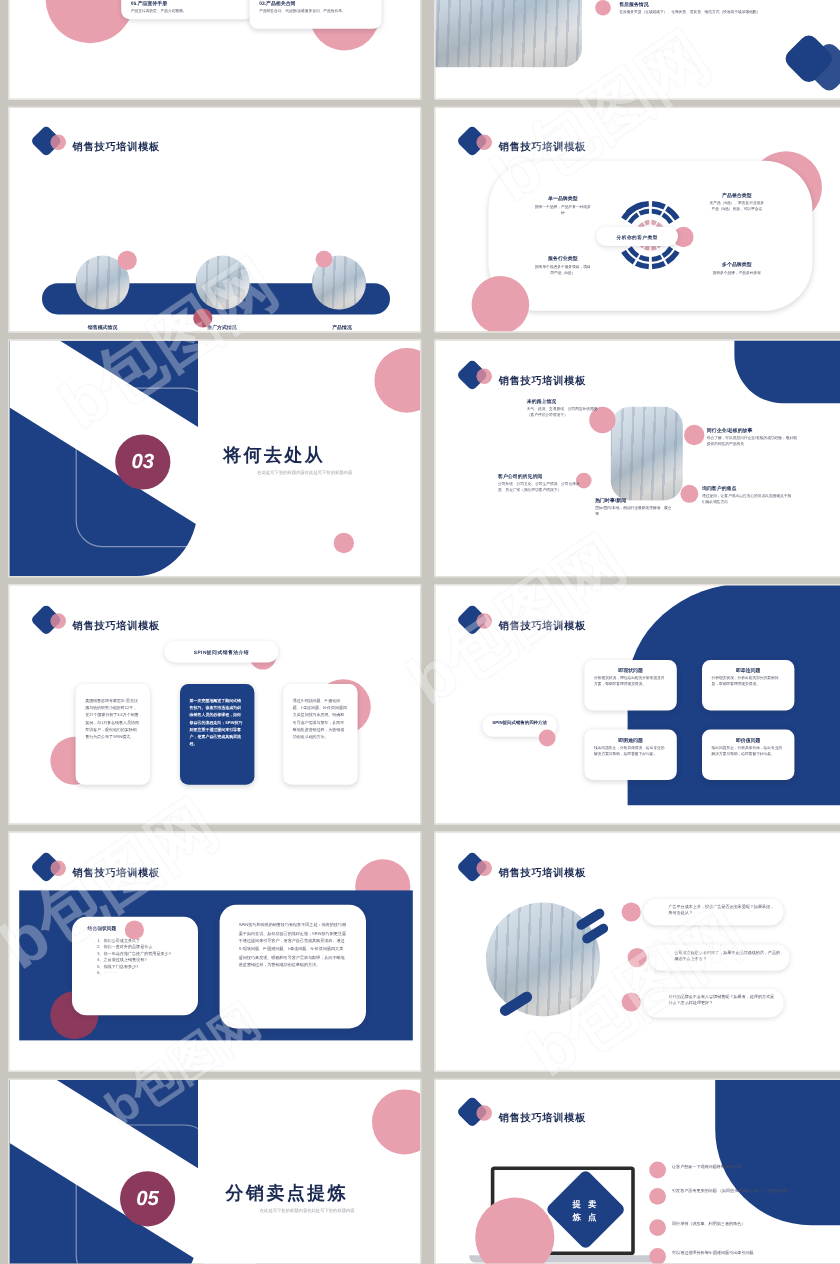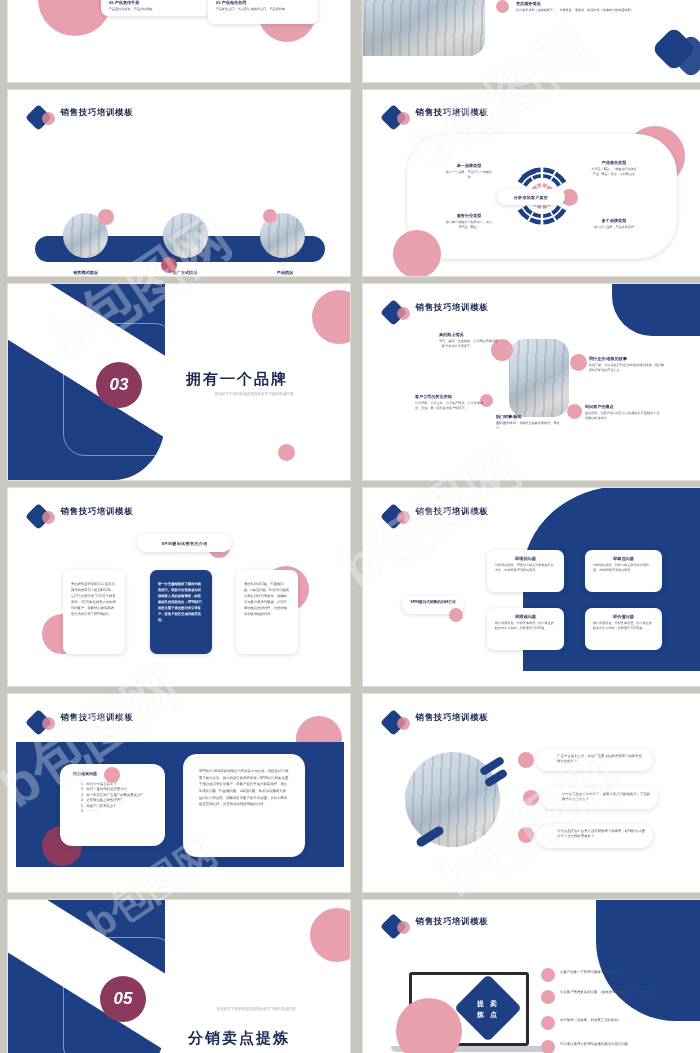--- a/index.html
+++ b/index.html
@@ -19,21 +19,21 @@
     padding-left:7px;
   }
   .slide{
     position:relative; overflow:hidden; background:#ffffff;
     border:1px solid #e3e0da;
   }
   .slide.clipped-top{ border-top:none; }
   .slide.clipped-bot{ border-bottom:none; }
 
   
-  .hdr{ position:absolute; left:6%; top:9%; display:flex; align-items:flex-start; gap:6px; }
+  .hdr{ position:absolute; left:6%; top:9%; display:flex; align-items:flex-end; gap:6px; }
   .logo{ position:relative; width:26px; height:22px; }
   .logo .dia{
     position:absolute; left:0; top:1px; width:19px; height:19px;
     background:#1d3f83; border-radius:4px; transform:rotate(45deg);
   }
   .logo .dot{
     position:absolute; left:13px; top:5px; width:13px; height:13px;
     border-radius:50%; background:rgba(224,141,157,.82);
   }
   .hdr .ttl{
@@ -248,21 +248,21 @@
     </div>
   </div>
 
   <div class="slide sect">
     <div class="bigshape" style="left:-4%;top:0;width:50%;height:100%;border-radius:0 0 30% 0;"></div>
     <div style="position:absolute;left:0;top:0;width:60%;height:42%;background:#fff;transform-origin:left top;transform:skewY(32deg) translateY(-32%);"></div>
     <div class="rounded-out" style="left:16%;top:20%;width:33%;height:68%;"></div>
     <div class="circle pink" style="right:-16px;top:6px;width:54px;height:54px;"></div>
     <div class="circle pink" style="left:270px;top:160px;width:17px;height:17px;"></div>
     <div class="num" style="left:88px;top:78px;">03</div>
-    <div class="stitle" style="left:178px;top:86px;">拥有一个品牌</div>
+    <div class="stitle" style="left:178px;top:86px;">将何去处从</div>
     <div class="ssub" style="left:186px;top:108px;">在此处写下您的标题内容在此处写下您的标题内容</div>
   </div>
 
   <div class="slide">
     <div class="hdr">
       <span class="logo">
           <i class="dia"></i>
           <i class="dot"></i>
         </span>
       <span class="ttl">销售技巧培训模板</span>
@@ -416,21 +416,21 @@
     <div class="circle pink" style="left:155px;top:133px;width:16px;height:16px;"></div>
   </div>
 
   <div class="slide sect clipped-bot">
     <div class="bigshape" style="left:-4%;top:0;width:50%;height:100%;border-radius:0 0 30% 0;"></div>
     <div style="position:absolute;left:0;top:0;width:60%;height:42%;background:#fff;transform-origin:left top;transform:skewY(32deg) translateY(-32%);"></div>
     <div class="rounded-out" style="left:16%;top:20%;width:33%;height:72%;"></div>
     <div class="circle pink" style="right:-14px;top:8px;width:54px;height:54px;"></div>
 
     <div class="num" style="left:92px;top:76px;">05</div>
-    <div class="stitle" style="left:180px;top:85px;margin-top:44px;">分销卖点提炼</div>
+    <div class="stitle" style="left:180px;top:85px;">分销卖点提炼</div>
     <div class="ssub" style="left:188px;top:107px;">在此处写下您的标题内容在此处写下您的标题内容</div>
   </div>
 
   <div class="slide clipped-bot">
     <div class="hdr">
       <span class="logo">
           <i class="dia"></i>
           <i class="dot"></i>
         </span>
       <span class="ttl">销售技巧培训模板</span>

